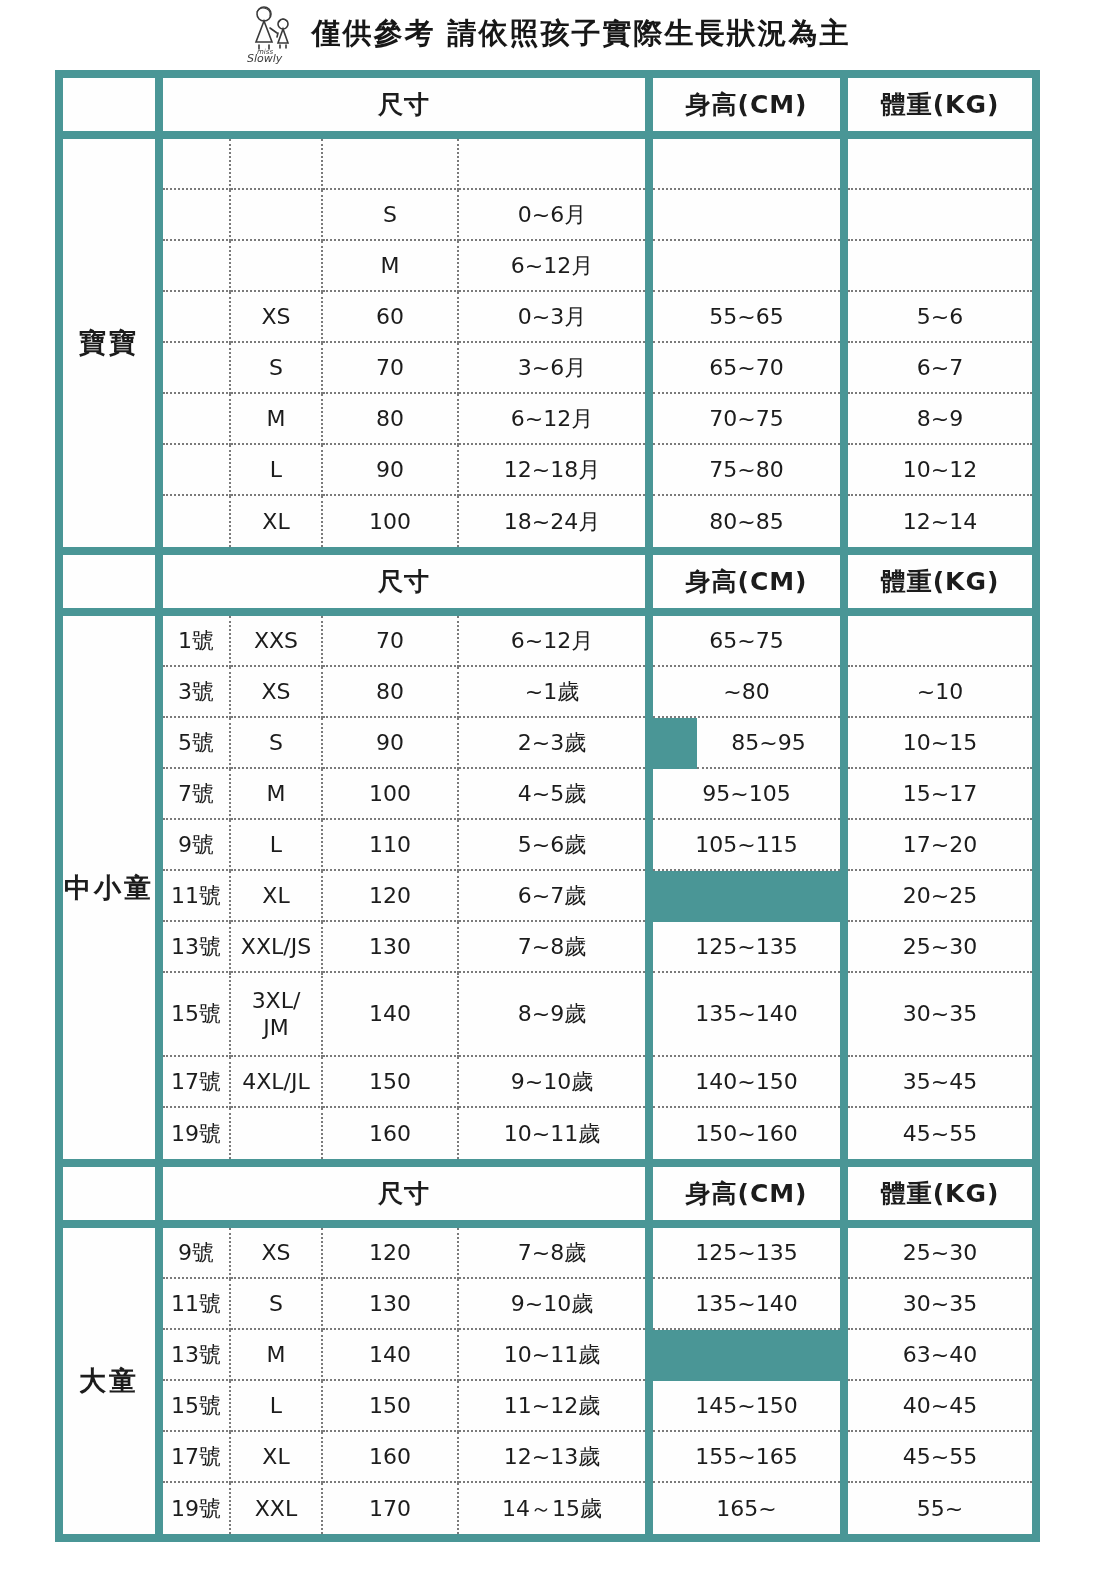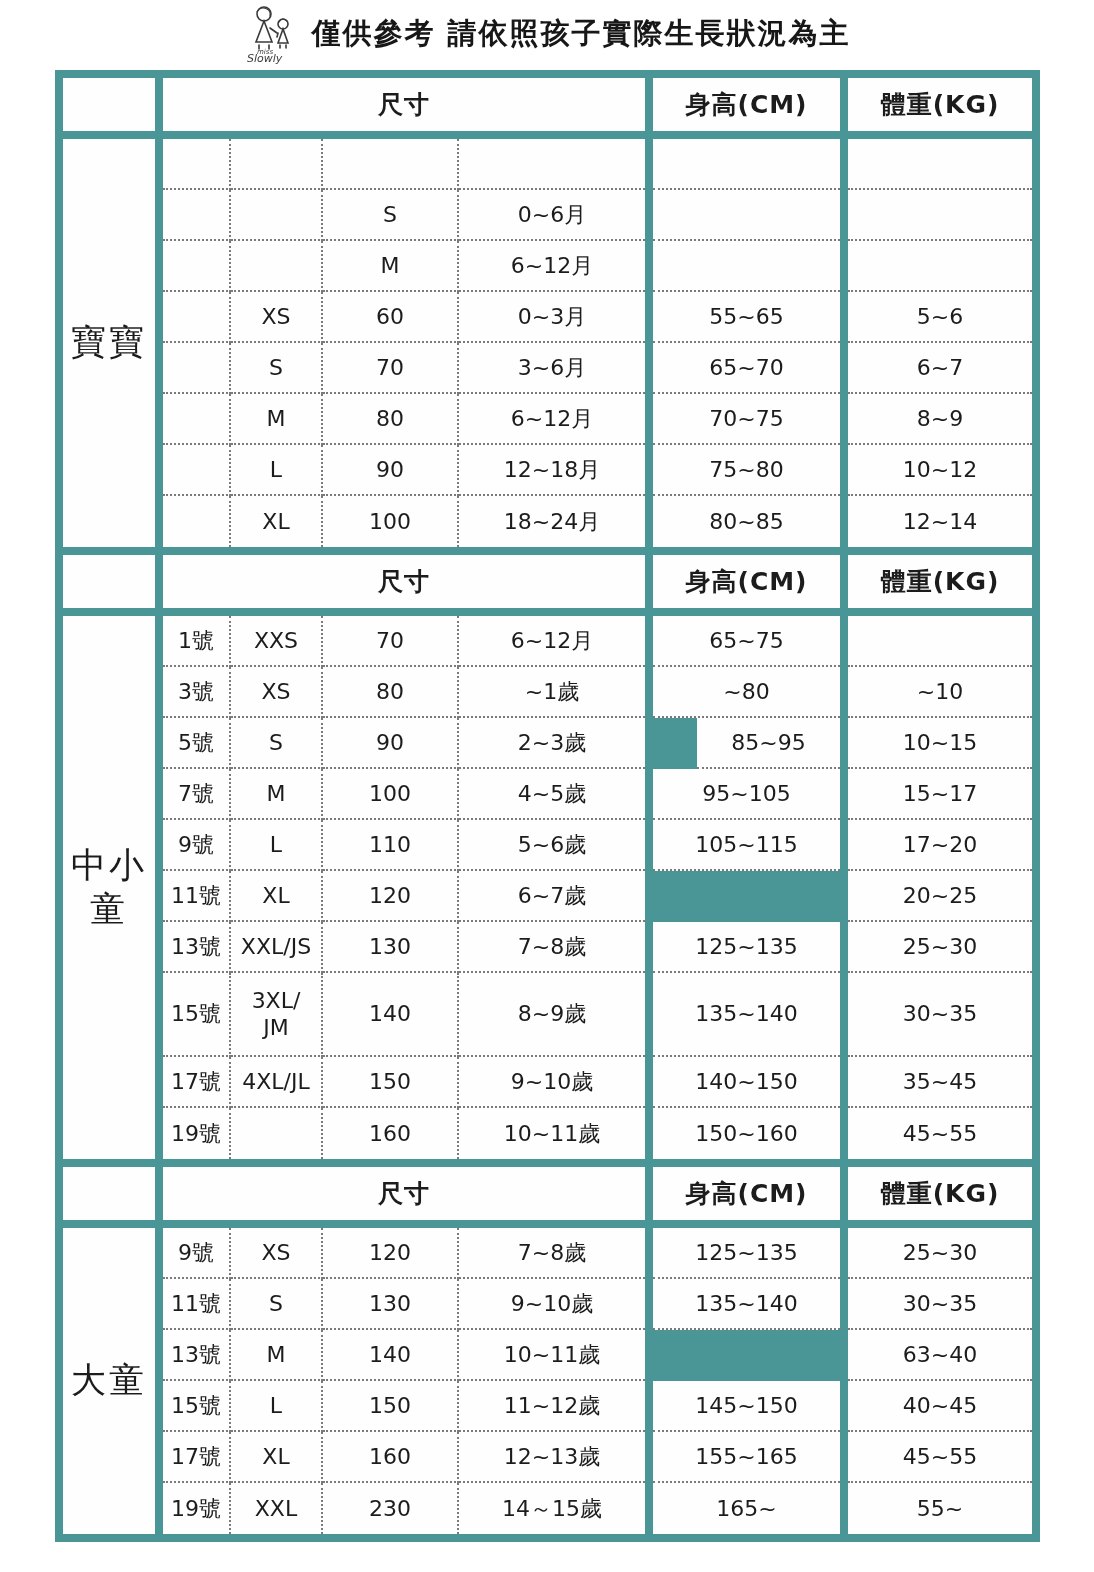--- a/index.html
+++ b/index.html
@@ -25,21 +25,21 @@
   .band {
     display:grid;
     grid-template-columns:92px 8px 68px 92px 136px 186px 8px 187px 8px 184px;
   }
   .c {
     background:#fefefe; display:flex; align-items:center; justify-content:center;
     font-size:22px; line-height:1.25; text-align:center; white-space:pre-line;
     box-sizing:border-box; color:#1c1c1c;
   }
   .hdr { font-size:25px; font-weight:bold; letter-spacing:1px; }
-  .sec-label { font-size:35px; font-weight:normal; letter-spacing:3px; }
+  .sec-label { font-size:27px; font-weight:bold; letter-spacing:3px; }
   .dr { border-right:2px dotted #7a7a7a; }
   .db { border-bottom:2px dotted #7a7a7a; }
   svg.logo { display:block; }
 </style>
 </head>
 <body>
 
 <div class="page">
 
   <div class="page-header">
@@ -221,20 +221,20 @@
         <div class="c db" style="grid-area: 4 / 8;">145~150</div>
         <div class="c db" style="grid-area: 4 / 10;">40~45</div>
         <div class="c dr db" style="grid-area: 5 / 3;">17號</div>
         <div class="c dr db" style="grid-area: 5 / 4;">XL</div>
         <div class="c dr db" style="grid-area: 5 / 5;">160</div>
         <div class="c db" style="grid-area: 5 / 6;">12~13歲</div>
         <div class="c db" style="grid-area: 5 / 8;">155~165</div>
         <div class="c db" style="grid-area: 5 / 10;">45~55</div>
         <div class="c dr" style="grid-area: 6 / 3;">19號</div>
         <div class="c dr" style="grid-area: 6 / 4;">XXL</div>
-        <div class="c dr" style="grid-area: 6 / 5;">230</div>
+        <div class="c dr" style="grid-area: 6 / 5;">170</div>
         <div class="c" style="grid-area: 6 / 6;">14～15歲</div>
         <div class="c" style="grid-area: 6 / 8;">165~</div>
         <div class="c" style="grid-area: 6 / 10; text-align: center;">55~</div>
       </div>
     </div>
 
 </div>
 
 </body></html>

